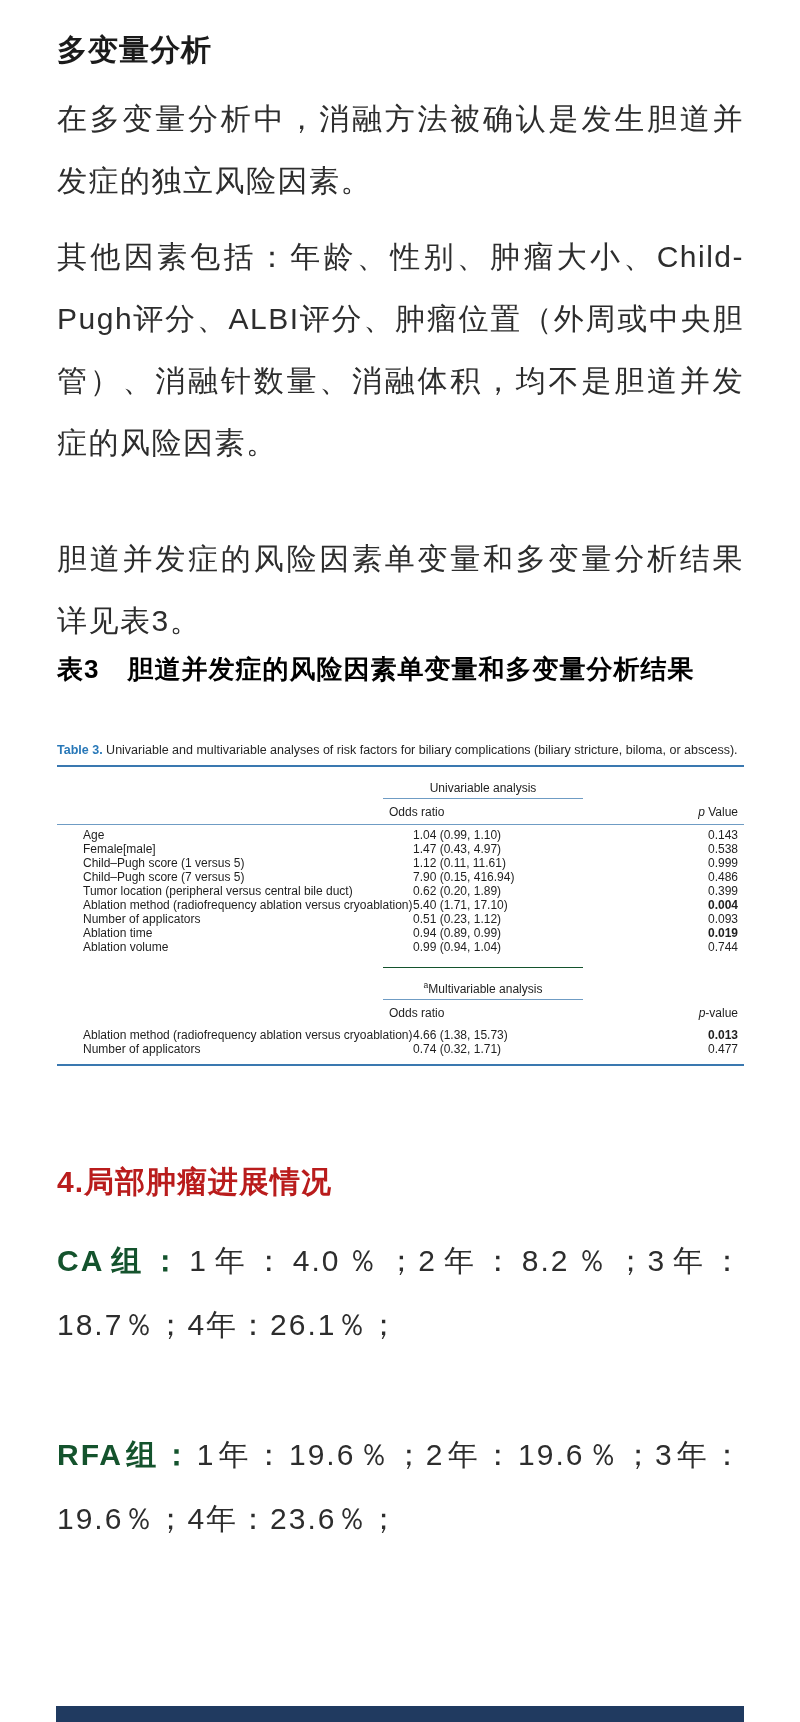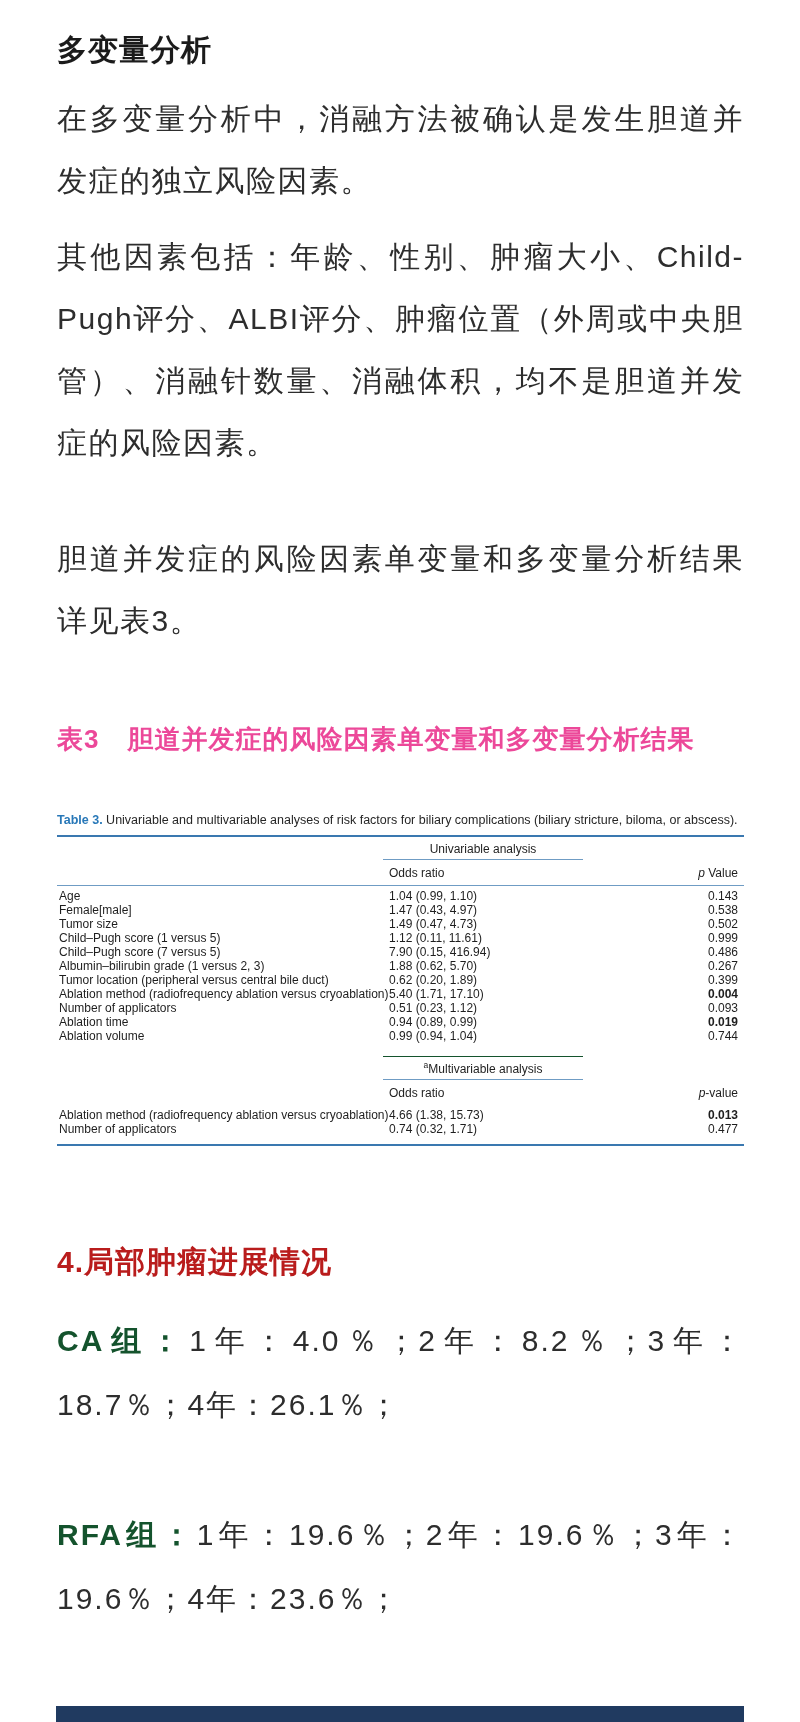--- a/index.html
+++ b/index.html
@@ -11,37 +11,37 @@
   
   .h-black { font-size:30px; font-weight:700; color:#1b1b1b; line-height:44px; margin:0; letter-spacing:1px; }
   .h-first { margin-top:2px; }
   .h-other { margin-top:72px; }
   .body-p  { font-size:30px; color:#2d2d2d; line-height:62px; letter-spacing:1.5px;
              text-align:justify; margin:0; }
   .p1 { margin-top:16px; }
   .p2 { margin-top:14px; }
   .p3 { margin-top:54px; }
   
-  .tab-cap { margin-top:70px; color:#ec4899; font-size:26px; font-weight:700; letter-spacing:1px; }
+  .tab-cap { color:#000000; font-size:26px; font-weight:700; letter-spacing:1px; }
   .tab-cap .cap-gap { display:inline-block; width:28px; }
   
   .tbl { margin-top:56px; font-size:12px; line-height:14px; color:#1e1e1e; }
   .tbl .cap { font-size:12.5px; line-height:15px; margin-bottom:7px; color:#262626; }
   .tbl .tlabel { color:#2878b8; font-weight:700; }
   .rule-thick { border-top:2px solid #3a78b0; }
   .rule-thin  { border-top:1px solid #6f9cc4; }
-  .grp { margin-left:326px; width:200px; text-align:center; padding:5px 0 3px;
+  .grp { margin-left:326px; width:200px; text-align:center; padding:14px 0 3px;
          border-bottom:1px solid #6f9cc4; color:#1e1e1e; }
   .grp.topline { border-top:1px solid #14532d; margin-top:9px; }
   .trow { display:flex; align-items:baseline; }
   .trow .c1 { flex:0 0 330px; padding-left:2px; }
   .trow .c2 { flex:1 1 auto; }
   .trow .c3 { flex:0 0 84px; text-align:right; padding-right:6px; }
   .heads { padding:6px 0 5px; }
-  .rows .trow { line-height:14px; }
+  .rows .trow { line-height:14px;margin-left:24px; }
   .rows { padding:3px 0 4px; }
   .bold { font-weight:700; }
   .p-em { font-style:italic; }
   sup { font-size:8.5px; line-height:0; }
   .rule-bottom { border-top:2px solid #3a78b0; margin-top:4px; }
   
   .h-tan { margin-top:94px; font-size:30px; font-weight:700; color:#b91c1c; letter-spacing:1px; line-height:44px; }
   .stat-p { font-size:30px; color:#2d2d2d; line-height:64px; letter-spacing:2px; text-align:justify; margin:0; }
   .stat-p strong { color:#14532d; font-weight:700; }
   .stat-ca  { margin-top:18px; }
@@ -91,43 +91,33 @@
           <span class="c2">1.04 (0.99, 1.10)</span>
           <span class="c3">0.143</span>
         </div>
 
         <div class="trow">
           <span class="c1">Female[male]</span>
           <span class="c2">1.47 (0.43, 4.97)</span>
           <span class="c3">0.538</span>
         </div>
 
-        <div class="trow">
-          <span class="c1">Tumor size</span>
-          <span class="c2">1.49 (0.47, 4.73)</span>
-          <span class="c3">0.502</span>
-        </div>
 
         <div class="trow">
           <span class="c1">Child–Pugh score (1 versus 5)</span>
           <span class="c2">1.12 (0.11, 11.61)</span>
           <span class="c3">0.999</span>
         </div>
 
         <div class="trow">
           <span class="c1">Child–Pugh score (7 versus 5)</span>
           <span class="c2">7.90 (0.15, 416.94)</span>
           <span class="c3">0.486</span>
         </div>
 
-        <div class="trow">
-          <span class="c1">Albumin–bilirubin grade (1 versus 2, 3)</span>
-          <span class="c2">1.88 (0.62, 5.70)</span>
-          <span class="c3">0.267</span>
-        </div>
 
         <div class="trow">
           <span class="c1">Tumor location (peripheral versus central bile duct)</span>
           <span class="c2">0.62 (0.20, 1.89)</span>
           <span class="c3">0.399</span>
         </div>
 
         <div class="trow">
           <span class="c1">Ablation method (radiofrequency ablation versus cryoablation)</span>
           <span class="c2">5.40 (1.71, 17.10)</span>

